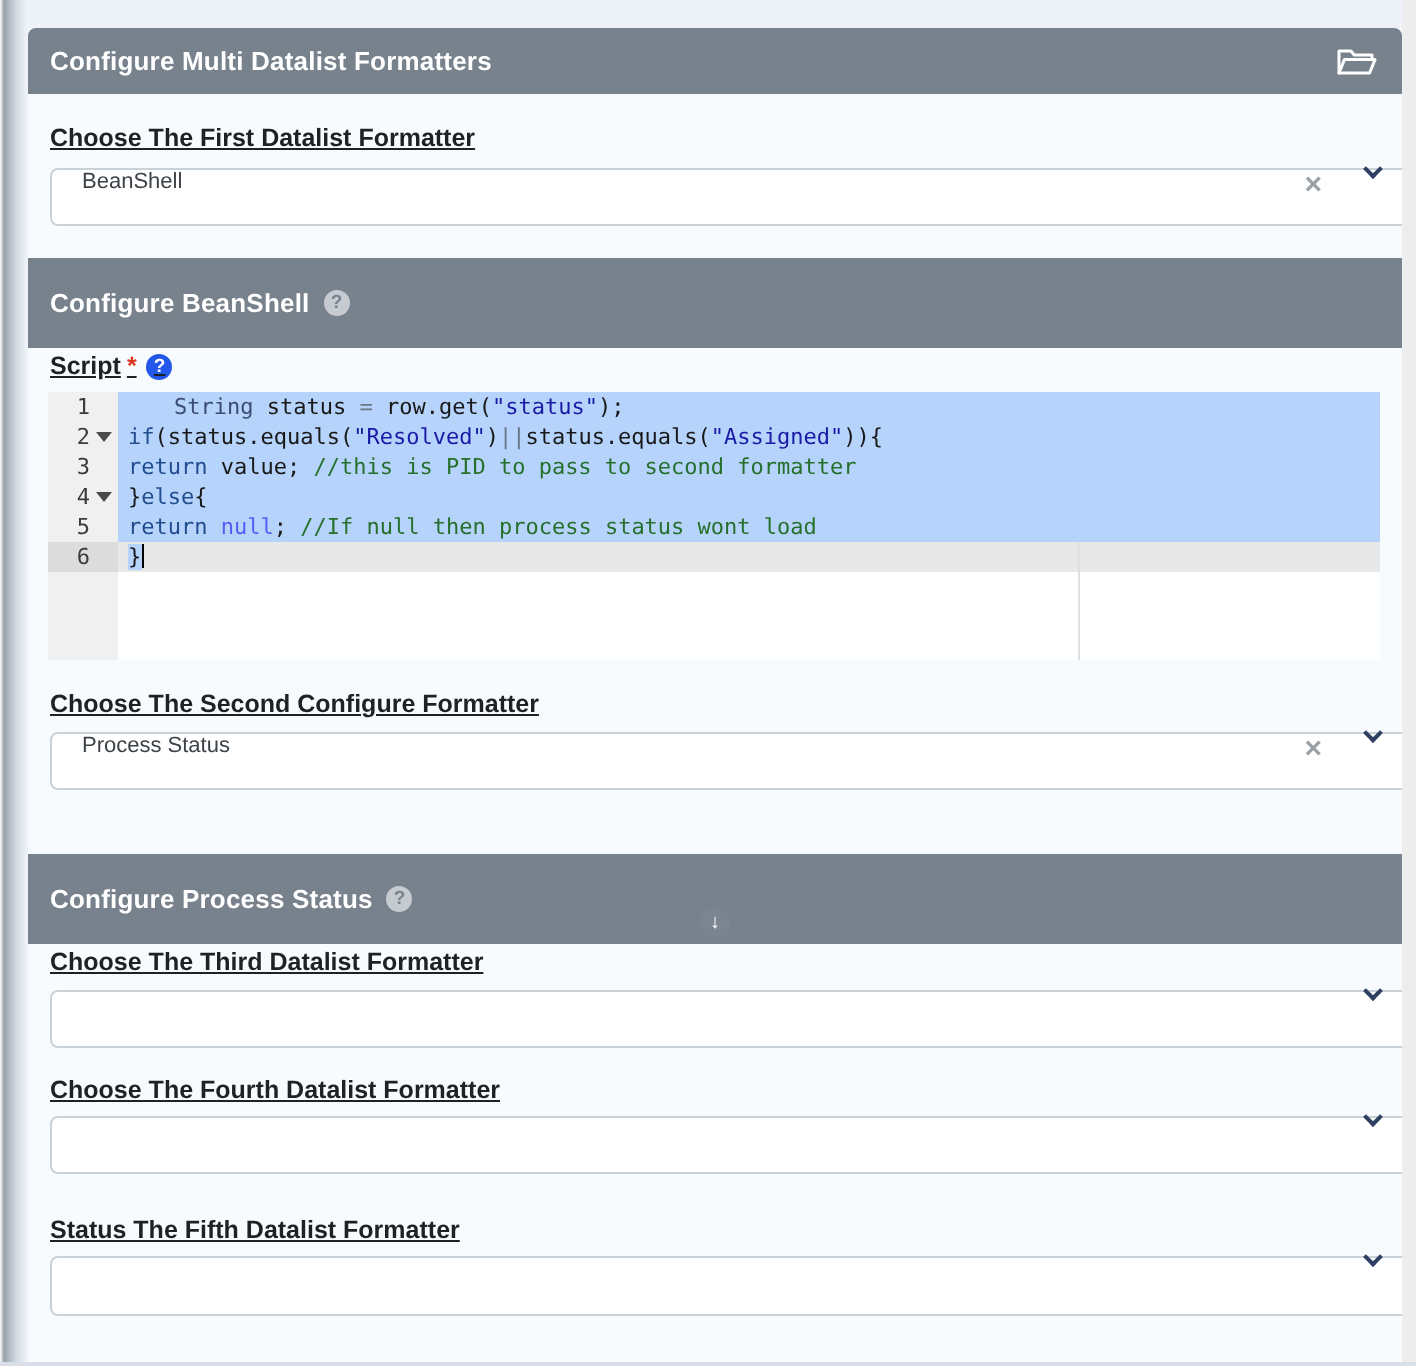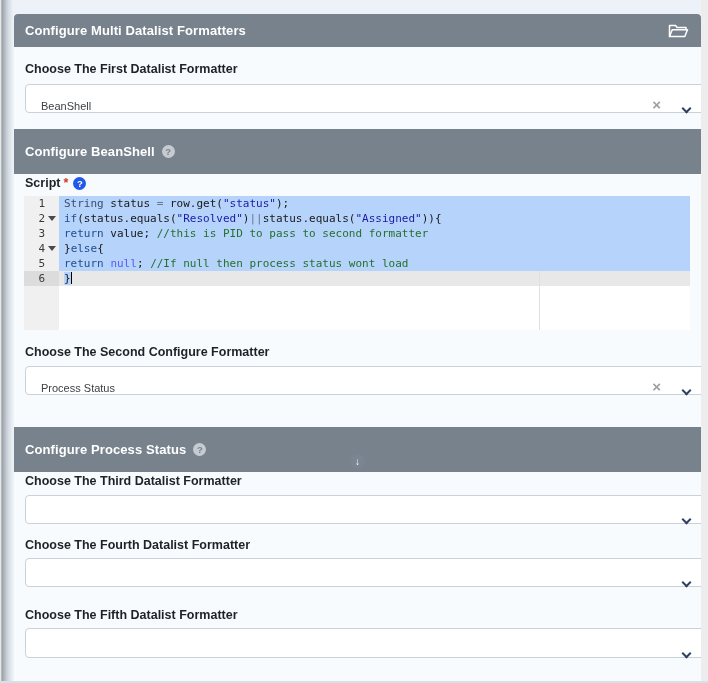--- a/index.html
+++ b/index.html
@@ -23,24 +23,24 @@
   .hdr3 { top:413px;text-align:center; }
 
   .help-circle { display:inline-flex; align-items:center; justify-content:center;
     width:13px; height:13px; border-radius:50%; font-size:9.5px; font-weight:bold; margin-left:7px; }
   .help-gray { background:#C6CBD1; color:#78828D; }
   .help-blue { background:#2257E9; color:#fff; margin-left:5px; }
 
   .spacer { flex:1; }
   .folder-btn { display:flex; align-items:center; }
 
-  .field-label { position:absolute; left:11px; font-size:12.5px; font-weight:600; color:#1E2227; }
+  .field-label { position:absolute; left:11px; font-size:12.5px; font-weight:600; color:#1E2227;text-decoration:underline; }
 
   .select-box { position:absolute; left:11px; width:681px; height:29px; background:#fff;
-    border:1px solid #C9D1D9; border-radius:4px; display:flex; align-items:flex-end; }
+    border:1px solid #C9D1D9; border-radius:4px; display:flex; align-items:flex-start; }
   .select-value { font-size:11px; color:#3C4248; padding-left:15px; flex:1; }
   .clear-x { font-size:15px; font-weight:bold; color:#9AA0A6; margin-right:22px; line-height:1; }
   .chev { width:7px; height:7px; border-right:2px solid #2E3F63; border-bottom:2px solid #2E3F63;
     transform:rotate(45deg); margin-right:15px; margin-top:-4px; }
 
   .asterisk { color:#D9331A; font-weight:bold; font-size:12.5px; margin-left:3px; }
 
   
   .editor { position:absolute; left:10px; top:182px; width:666px; height:134px; background:#fff;
     font-family:"DejaVu Sans Mono", monospace; font-size:11px; line-height:15px; display:flex; }
@@ -49,21 +49,21 @@
   .gutter-cell.active { background:#DCDCDC; }
   .fold { position:absolute; right:3px; top:5px; width:0; height:0;
     border-left:4px solid transparent; border-right:4px solid transparent; border-top:5px solid #4A4A4A; }
   .code { position:relative; flex:1; overflow:hidden; }
   .print-margin { position:absolute; left:480px; top:75px; width:1px; height:59px; background:#E0E0E0; }
   .code-row { position:relative; height:15px; padding-left:5px; white-space:pre; }
   .code-row.sel { background:#B5D3FB; }
   .code-row.act { background:#E8E8E8; }
   .inline-sel { background:#B5D3FB; }
   .cursor { display:inline-block; width:1.5px; height:12px; background:#000; vertical-align:-2px; }
-  .tk-type { color:#3C4C72; }
+  .tk-type { color:#3C4C72;margin-left:23px; }
   .tk-keyword { color:#224E8F; }
   .tk-string { color:#1A1AA6; }
   .tk-null { color:#585CF6; }
   .tk-comment { color:#26702C; }
   .tk-op { color:#687687; }
   .tk-plain { color:#181818; }
 
   .down-circle { position:absolute; left:0; top:440px; width:687px; display:flex; justify-content:center; }
   .down-circle .circ { width:15px; height:15px; border-radius:50%; background:#7A8591; color:#fff;
     font-size:10px; font-weight:bold; display:flex; align-items:center; justify-content:center; line-height:1; }
@@ -148,21 +148,21 @@
     <span class="select-value"></span>
     <span class="chev"></span>
   </div>
 
   <div class="field-label" style="top:524px;">Choose The Fourth Datalist Formatter</div>
   <div class="select-box" style="top:544px;">
     <span class="select-value"></span>
     <span class="chev"></span>
   </div>
 
-  <div class="field-label" style="top:594px;">Choose The Fifth Datalist Formatter</div>
+  <div class="field-label" style="top:594px;">Status The Fifth Datalist Formatter</div>
   <div class="select-box" style="top:614px; height:30px;">
     <span class="select-value"></span>
     <span class="chev"></span>
   </div>
 
 </div>
 
 <div class="bottom-strip"></div>
 
 </body></html>

